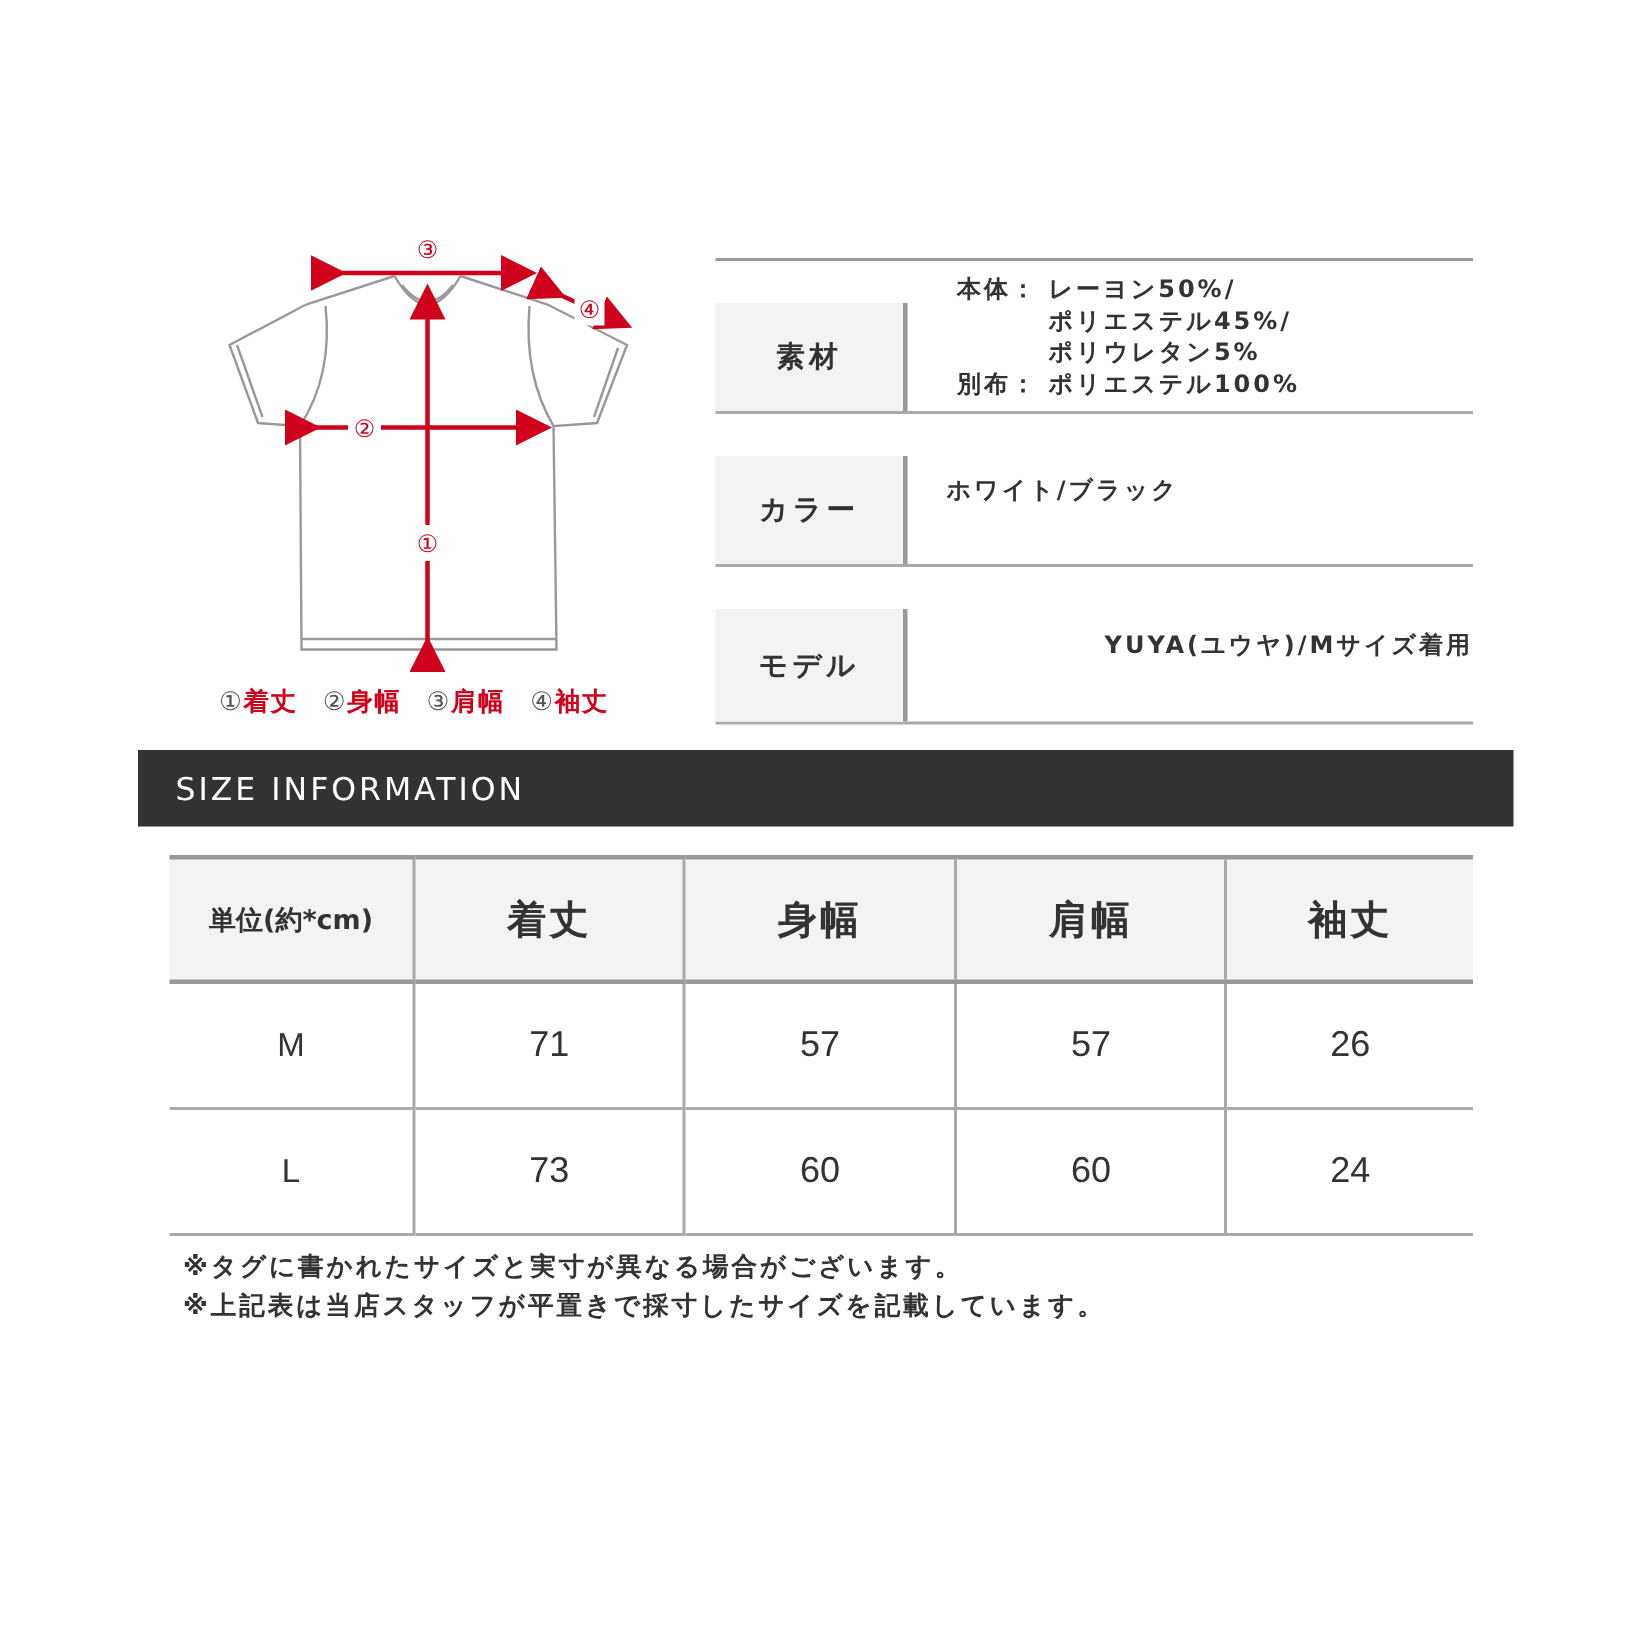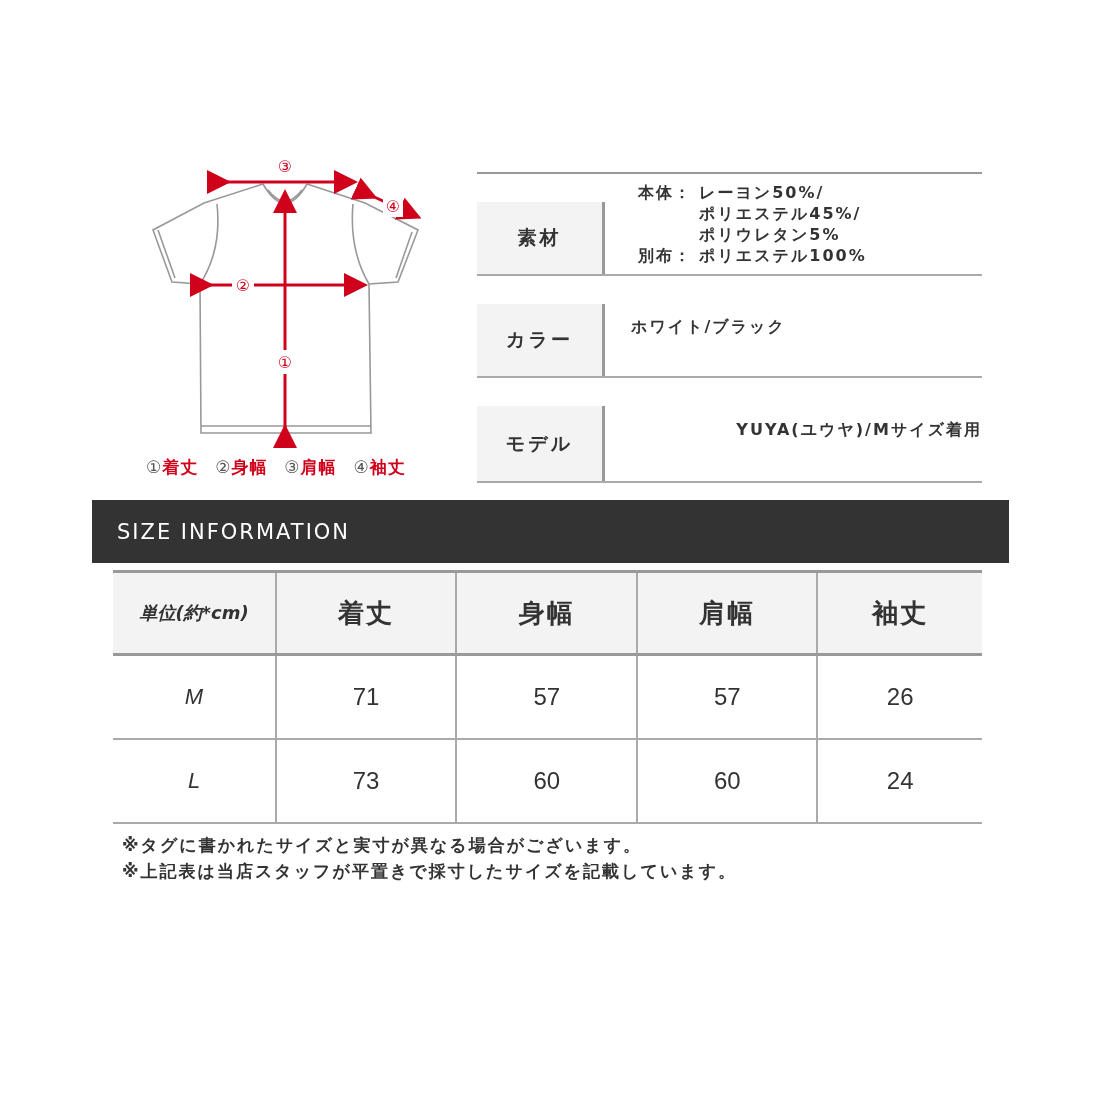--- a/index.html
+++ b/index.html
@@ -3,39 +3,39 @@
 <meta charset="utf-8">
 <style>
   html,body{margin:0;padding:0;background:#fff;}
   body{width:1100px;height:1100px;position:relative;overflow:hidden;
        font-family:"DejaVu Sans","Liberation Sans",sans-serif;color:#333;}
   .abs{position:absolute;}
   
   #diagram{left:140px;top:150px;width:310px;height:340px;}
   .legend{position:absolute;left:146px;top:456px;font-size:17px;font-weight:bold;color:#d0021b;letter-spacing:1px;white-space:nowrap;}
   .legend .circ{color:#555;font-weight:normal;}
-  .legend span.item{margin-right:10px;}
+  .legend span.item{margin-right:10px;font-family:Liberation Mono, monospace;}
   
   .spec{position:absolute;left:477px;top:172px;width:505px;border-top:2px solid #999;}
   .spec .row{display:flex;border-bottom:2px solid #aaa;}
   .spec .lbl{width:125px;background:#f3f3f3;border-right:3px solid #999;display:flex;align-items:center;justify-content:center;
              font-size:19px;font-weight:bold;color:#333;letter-spacing:3px;margin-top:28px;}
   .spec .val{flex:1;padding-left:26px;display:flex;flex-direction:column;justify-content:center;font-size:16px;font-weight:bold;color:#333;letter-spacing:2px;line-height:21px;}
   .spec .r1{height:100px;}
   .spec .r2{height:100px;}
   .spec .r3{height:103px;text-align:right;}
   .mat-line{display:flex;text-align:center;}
   .mat-key{width:68px;white-space:nowrap;}
   
-  .bar{position:absolute;left:92px;top:500px;width:917px;height:63px;background:#333;color:#fff;
+  .bar{position:absolute;left:92px;top:500px;width:917px;height:51px;background:#333;color:#fff;
        font-size:21px;letter-spacing:2px;display:flex;align-items:center;padding-left:25px;box-sizing:border-box;font-family:"DejaVu Sans",sans-serif;}
   
   .size{position:absolute;left:113px;top:570px;width:869px;border-collapse:collapse;}
   .size th,.size td{text-align:center;border-left:2px solid #aaa;color:#333;}
-  .size th:first-child,.size td:first-child{border-left:none;font-style:italic;}
+  .size th:first-child,.size td:first-child{border-left:none;}
   .size tr.hdr th{background:#f3f3f3;height:78px;font-size:26px;font-weight:bold;border-top:3px solid #999;border-bottom:3px solid #999;letter-spacing:2px;}
   .size tr.hdr th.unit{font-size:18px;letter-spacing:0;}
   .size td{height:80px;font-size:24px;font-family:"Liberation Sans",sans-serif;border-bottom:2px solid #aaa;}
   .size td:first-child{font-size:22px;}
   .c0{width:163px;}.c1{width:180px;}.c2{width:181px;}.c3{width:180px;}.c4{width:165px;}
   
   .notes{position:absolute;left:122px;top:832px;font-size:17px;font-weight:bold;color:#333;line-height:26px;letter-spacing:2px;}
 </style>
 </head>
 <body>

